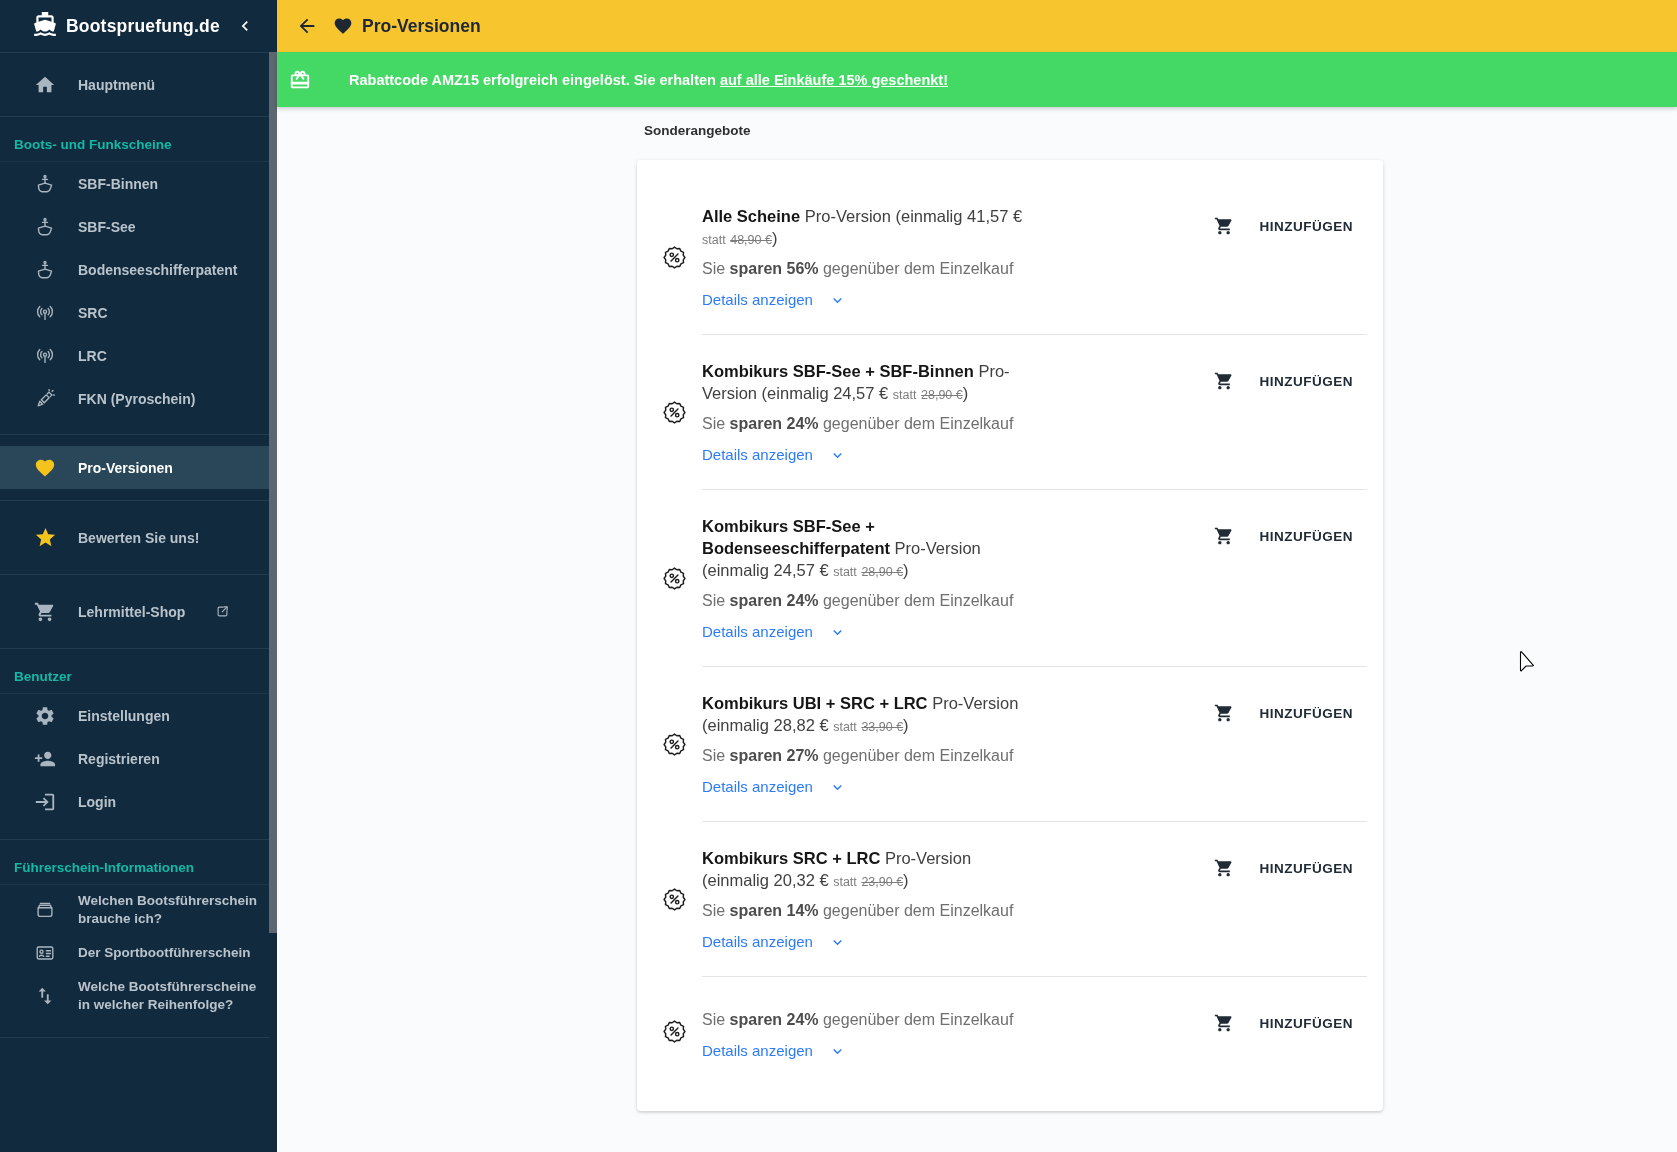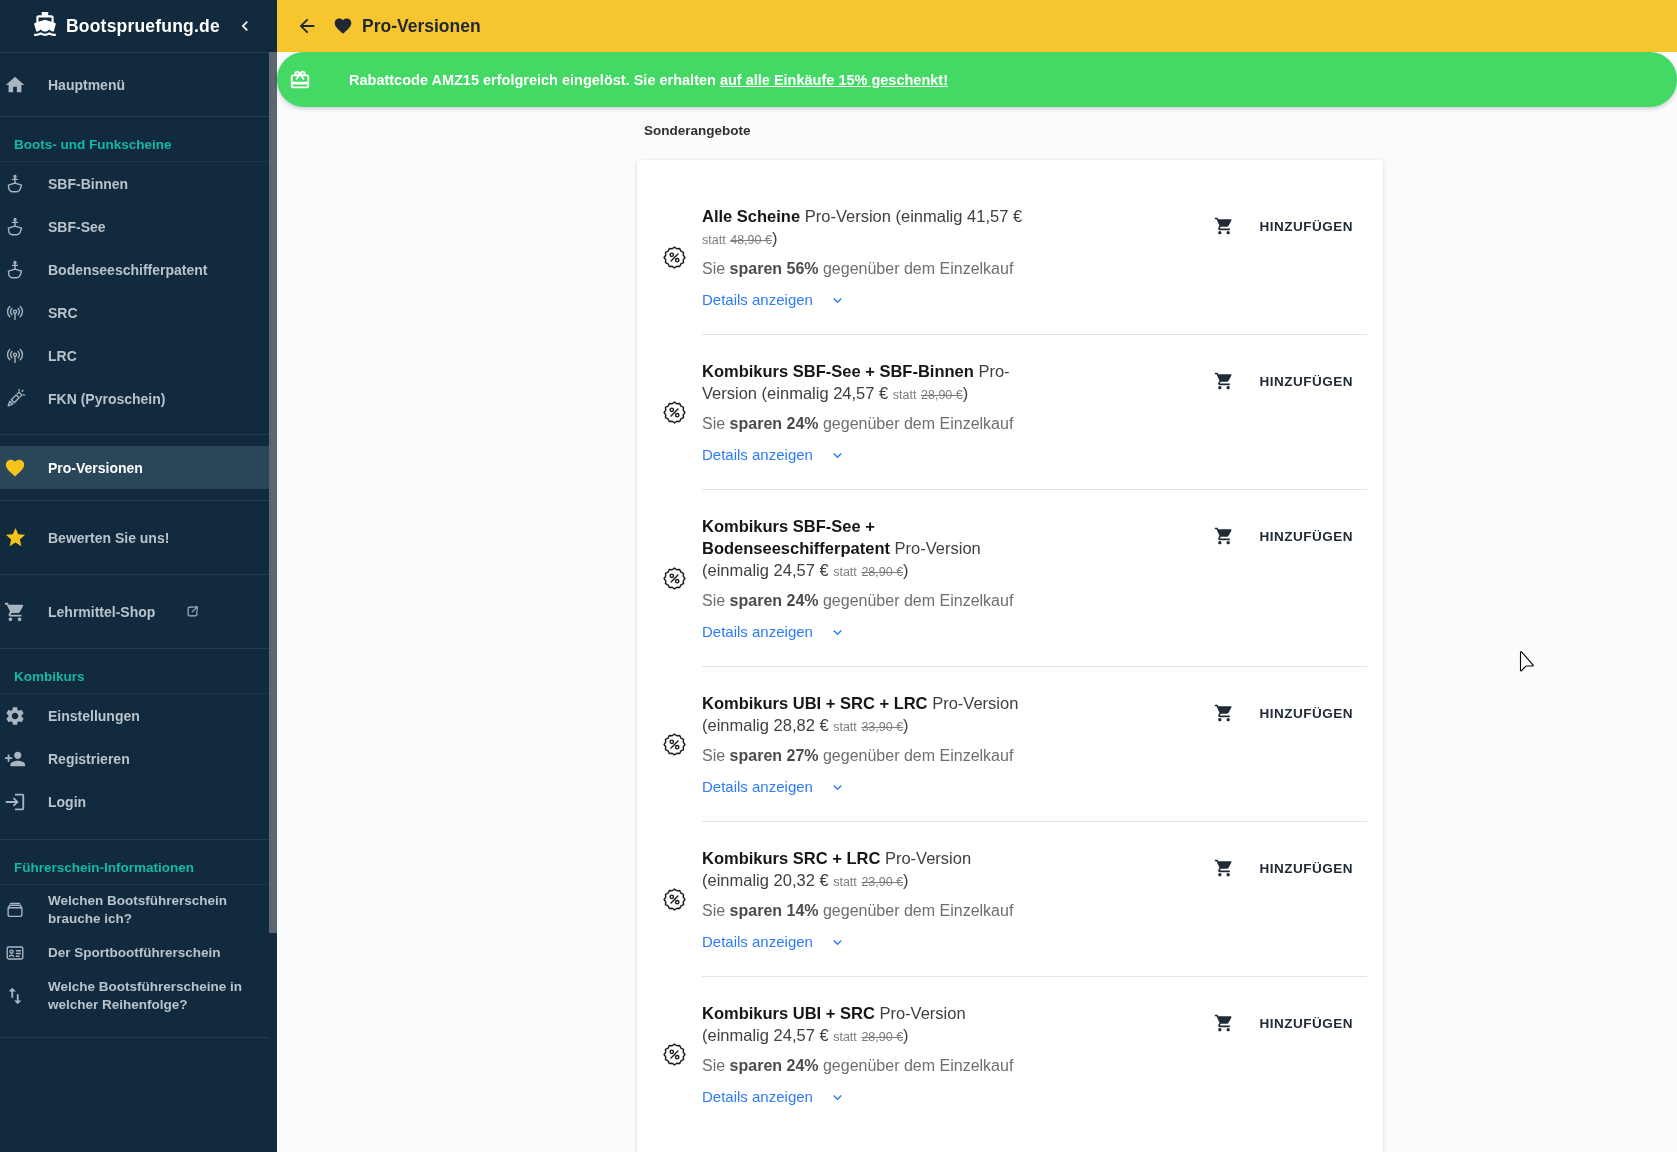--- a/index.html
+++ b/index.html
@@ -11,38 +11,38 @@
   .sidebar { position:relative; width:277px; height:1152px; background:#122a3d; flex:0 0 277px; color:#b9c3cc; }
   .side-inner { width:269px; height:1152px; overflow:hidden; }
   .side-scrollbar { position:absolute; right:0; top:52px; width:8px; height:881px; background:#5c6771; }
   .brand { height:52px; display:flex; align-items:center; padding-left:32px; }
   .brand .boat { color:#ffffff; }
   .brand-label { color:#ffffff; font-size:17.5px; font-weight:bold; margin-left:8px; letter-spacing:.2px; }
   .collapse-btn { margin-left:auto; margin-right:14px; color:#ffffff; display:flex; cursor:pointer; }
   .sdivider { border-top:1px solid #243c50; }
   .subline { border-top:1px solid #1d3548; }
   .block { padding:10px 0; }
-  .nav-item { height:43px; display:flex; align-items:center; padding-left:3px; gap:21px; cursor:pointer; }
+  .nav-item { height:43px; display:flex; align-items:center; padding-left:33px; gap:21px; cursor:pointer; }
   .nav-item .nicon { width:24px; display:flex; justify-content:center; color:#a9b6c1; flex:0 0 24px; }
   .nav-label { font-size:14px; font-weight:bold; color:#b9c3cc; line-height:18px; }
   .nav-item.multi { height:auto; padding-top:7px; padding-bottom:7px; align-items:center; }
   .nav-item.multi .nav-label { font-size:13.5px; }
   .section-title { padding:20px 0 9px 14px; color:#14b8a6; font-size:13.5px; font-weight:bold; }
   .nav-item.active { background:#2a4759; }
   .nav-item.active .nav-label { color:#ffffff; }
   .yellow-ic { color:#f4c41c !important; }
   .ext-ic { margin-left:9px; color:#a9b6c1; display:flex; }
 
   
   .main { flex:1; display:flex; flex-direction:column; height:1152px; background:#fafbfc; }
   .appbar { height:52px; background:#f7c62f; display:flex; align-items:center; padding-left:10px; flex:0 0 52px; }
   .back-btn { width:40px; height:40px; display:flex; align-items:center; justify-content:center; color:#1f2733; cursor:pointer; }
   .appbar-heart { color:#1f2733; display:flex; margin-left:6px; }
   .appbar-title { color:#1f2733; font-size:17.5px; font-weight:bold; margin-left:9px; }
-  .banner { height:55px; background:#44d965; display:flex; align-items:center; flex:0 0 55px; box-shadow:0 2px 4px rgba(0,0,0,.18); position:relative; z-index:2;border-radius:27px; }
+  .banner { height:55px; background:#44d965; display:flex; align-items:center; flex:0 0 55px; box-shadow:0 2px 4px rgba(0,0,0,.18); position:relative; z-index:2; }
   .banner-ic { margin-left:12px; color:#ffffff; display:flex; }
   .banner-text { color:#ffffff; font-size:14.5px; font-weight:bold; margin-left:38px; }
   .banner-text u { text-decoration:underline; }
   .content { flex:1; padding-left:360px; padding-top:16px; }
   .section-label { margin-left:7px; font-size:13.5px; font-weight:bold; color:#2f2f2f; }
   .card { width:746px; margin-top:22px; background:#ffffff; border-radius:4px; box-shadow:0 1px 4px rgba(0,0,0,.14), 0 2px 2px rgba(0,0,0,.06); padding:20px 0 26px; }
   .offer { display:flex; padding:25px 0; }
   .offer-icon { width:65px; flex:0 0 65px; display:flex; justify-content:flex-end; padding-right:15px; align-items:center; color:#1c1c1c; }
   .offer-body { width:332px; }
   .offer-title { font-size:16.5px; line-height:22px; color:#404040; }
@@ -275,21 +275,21 @@
           <span class="nav-label">Lehrmittel-Shop</span>
           <span class="ext-ic">
               <svg width="15" height="15">
                 <use href="#i-extlink"></use>
               </svg>
             </span>
         </div>
       </div>
       <div class="sdivider"></div>
 
-      <div class="section-title">Kombikurs</div>
+      <div class="section-title">Benutzer</div>
       <div class="subline"></div>
 
       <div class="nav-item">
         <span class="nicon">
             <svg width="22" height="22">
               <use href="#i-gear"></use>
             </svg>
           </span>
         <span class="nav-label">Einstellungen</span>
       </div>
@@ -531,21 +531,20 @@
         </div>
         <div class="row-divider"></div>
 
         <div class="offer">
           <div class="offer-icon">
               <svg width="25" height="25">
                 <use href="#i-badge"></use>
               </svg>
             </div>
           <div class="offer-body">
-            <div class="offer-title"><span class="t-bold">Kombikurs UBI + SRC</span> <span>Pro-Version (einmalig 24,57 €</span> <span class="t-small">statt</span> <span class="t-small t-strike">28,90 €</span><span>)</span></div>
             <div class="offer-savings"><span>Sie</span> <b>sparen 24%</b> <span>gegenüber dem Einzelkauf</span></div>
             <div class="details-link">
                 <span>Details anzeigen</span>
                 <span>
                   <svg width="17" height="17" style="display:block">
                     <use href="#i-chevdown"></use>
                   </svg>
                 </span>
               </div>
           </div>

